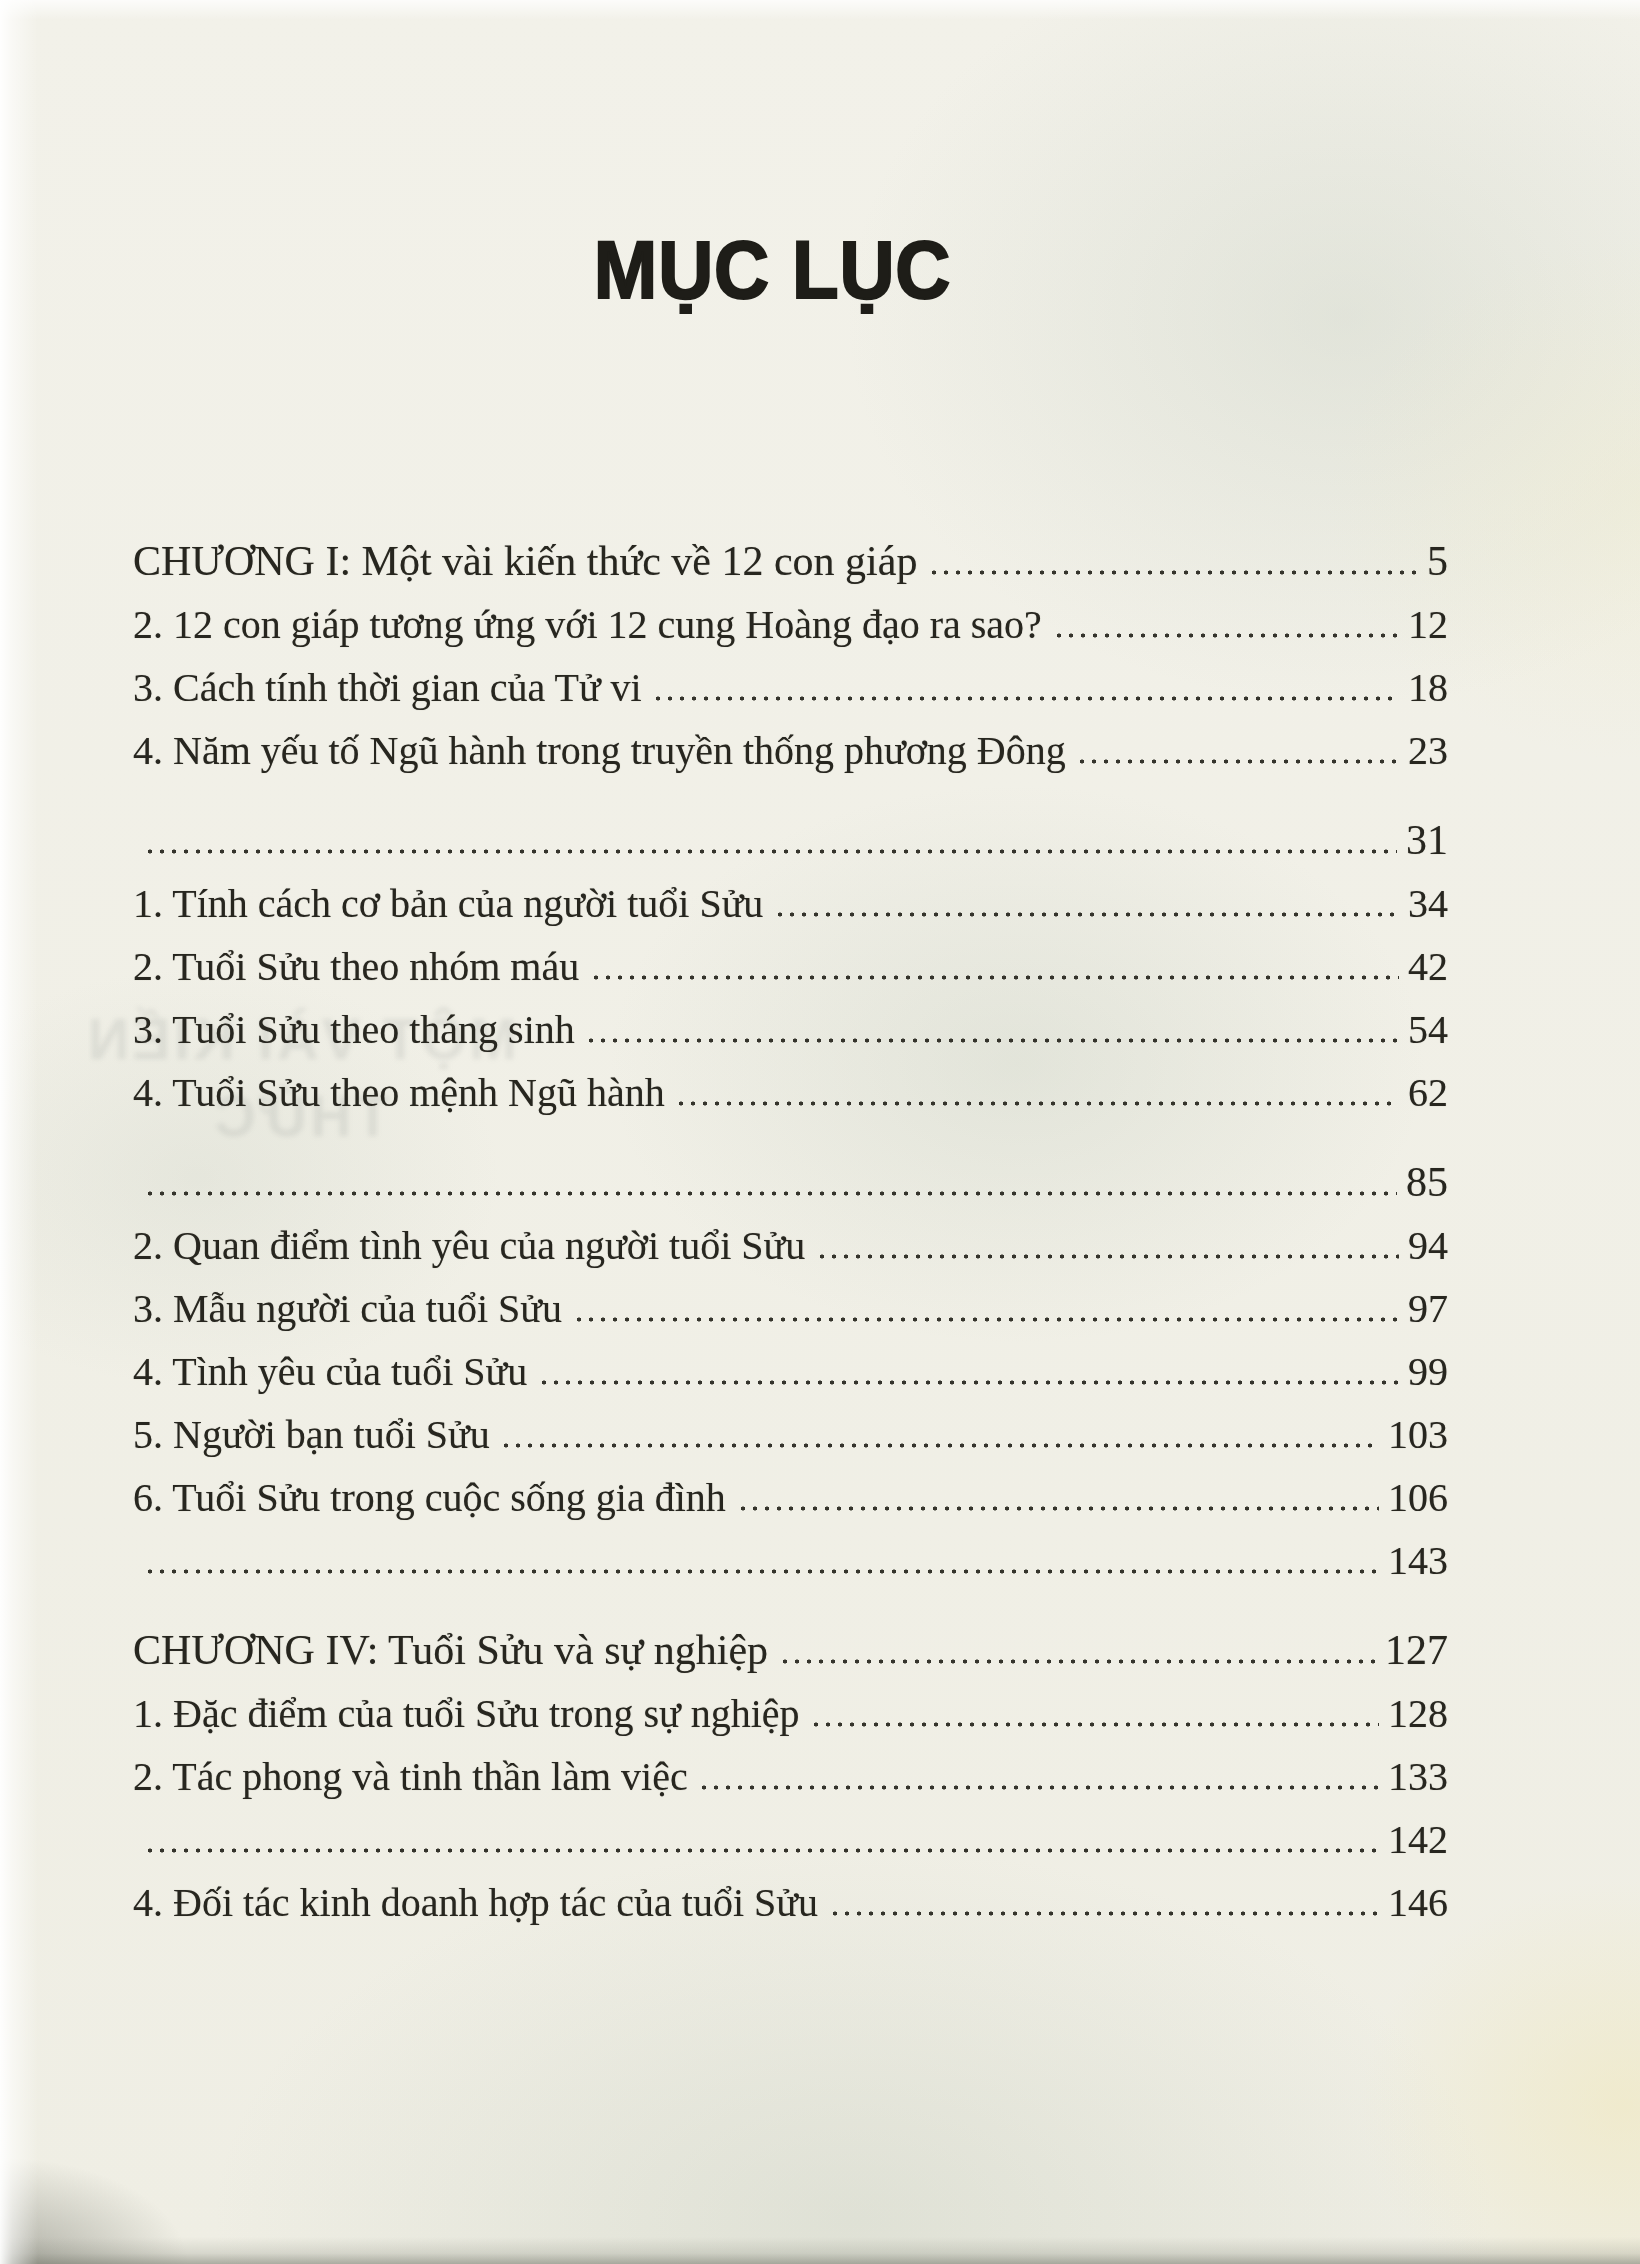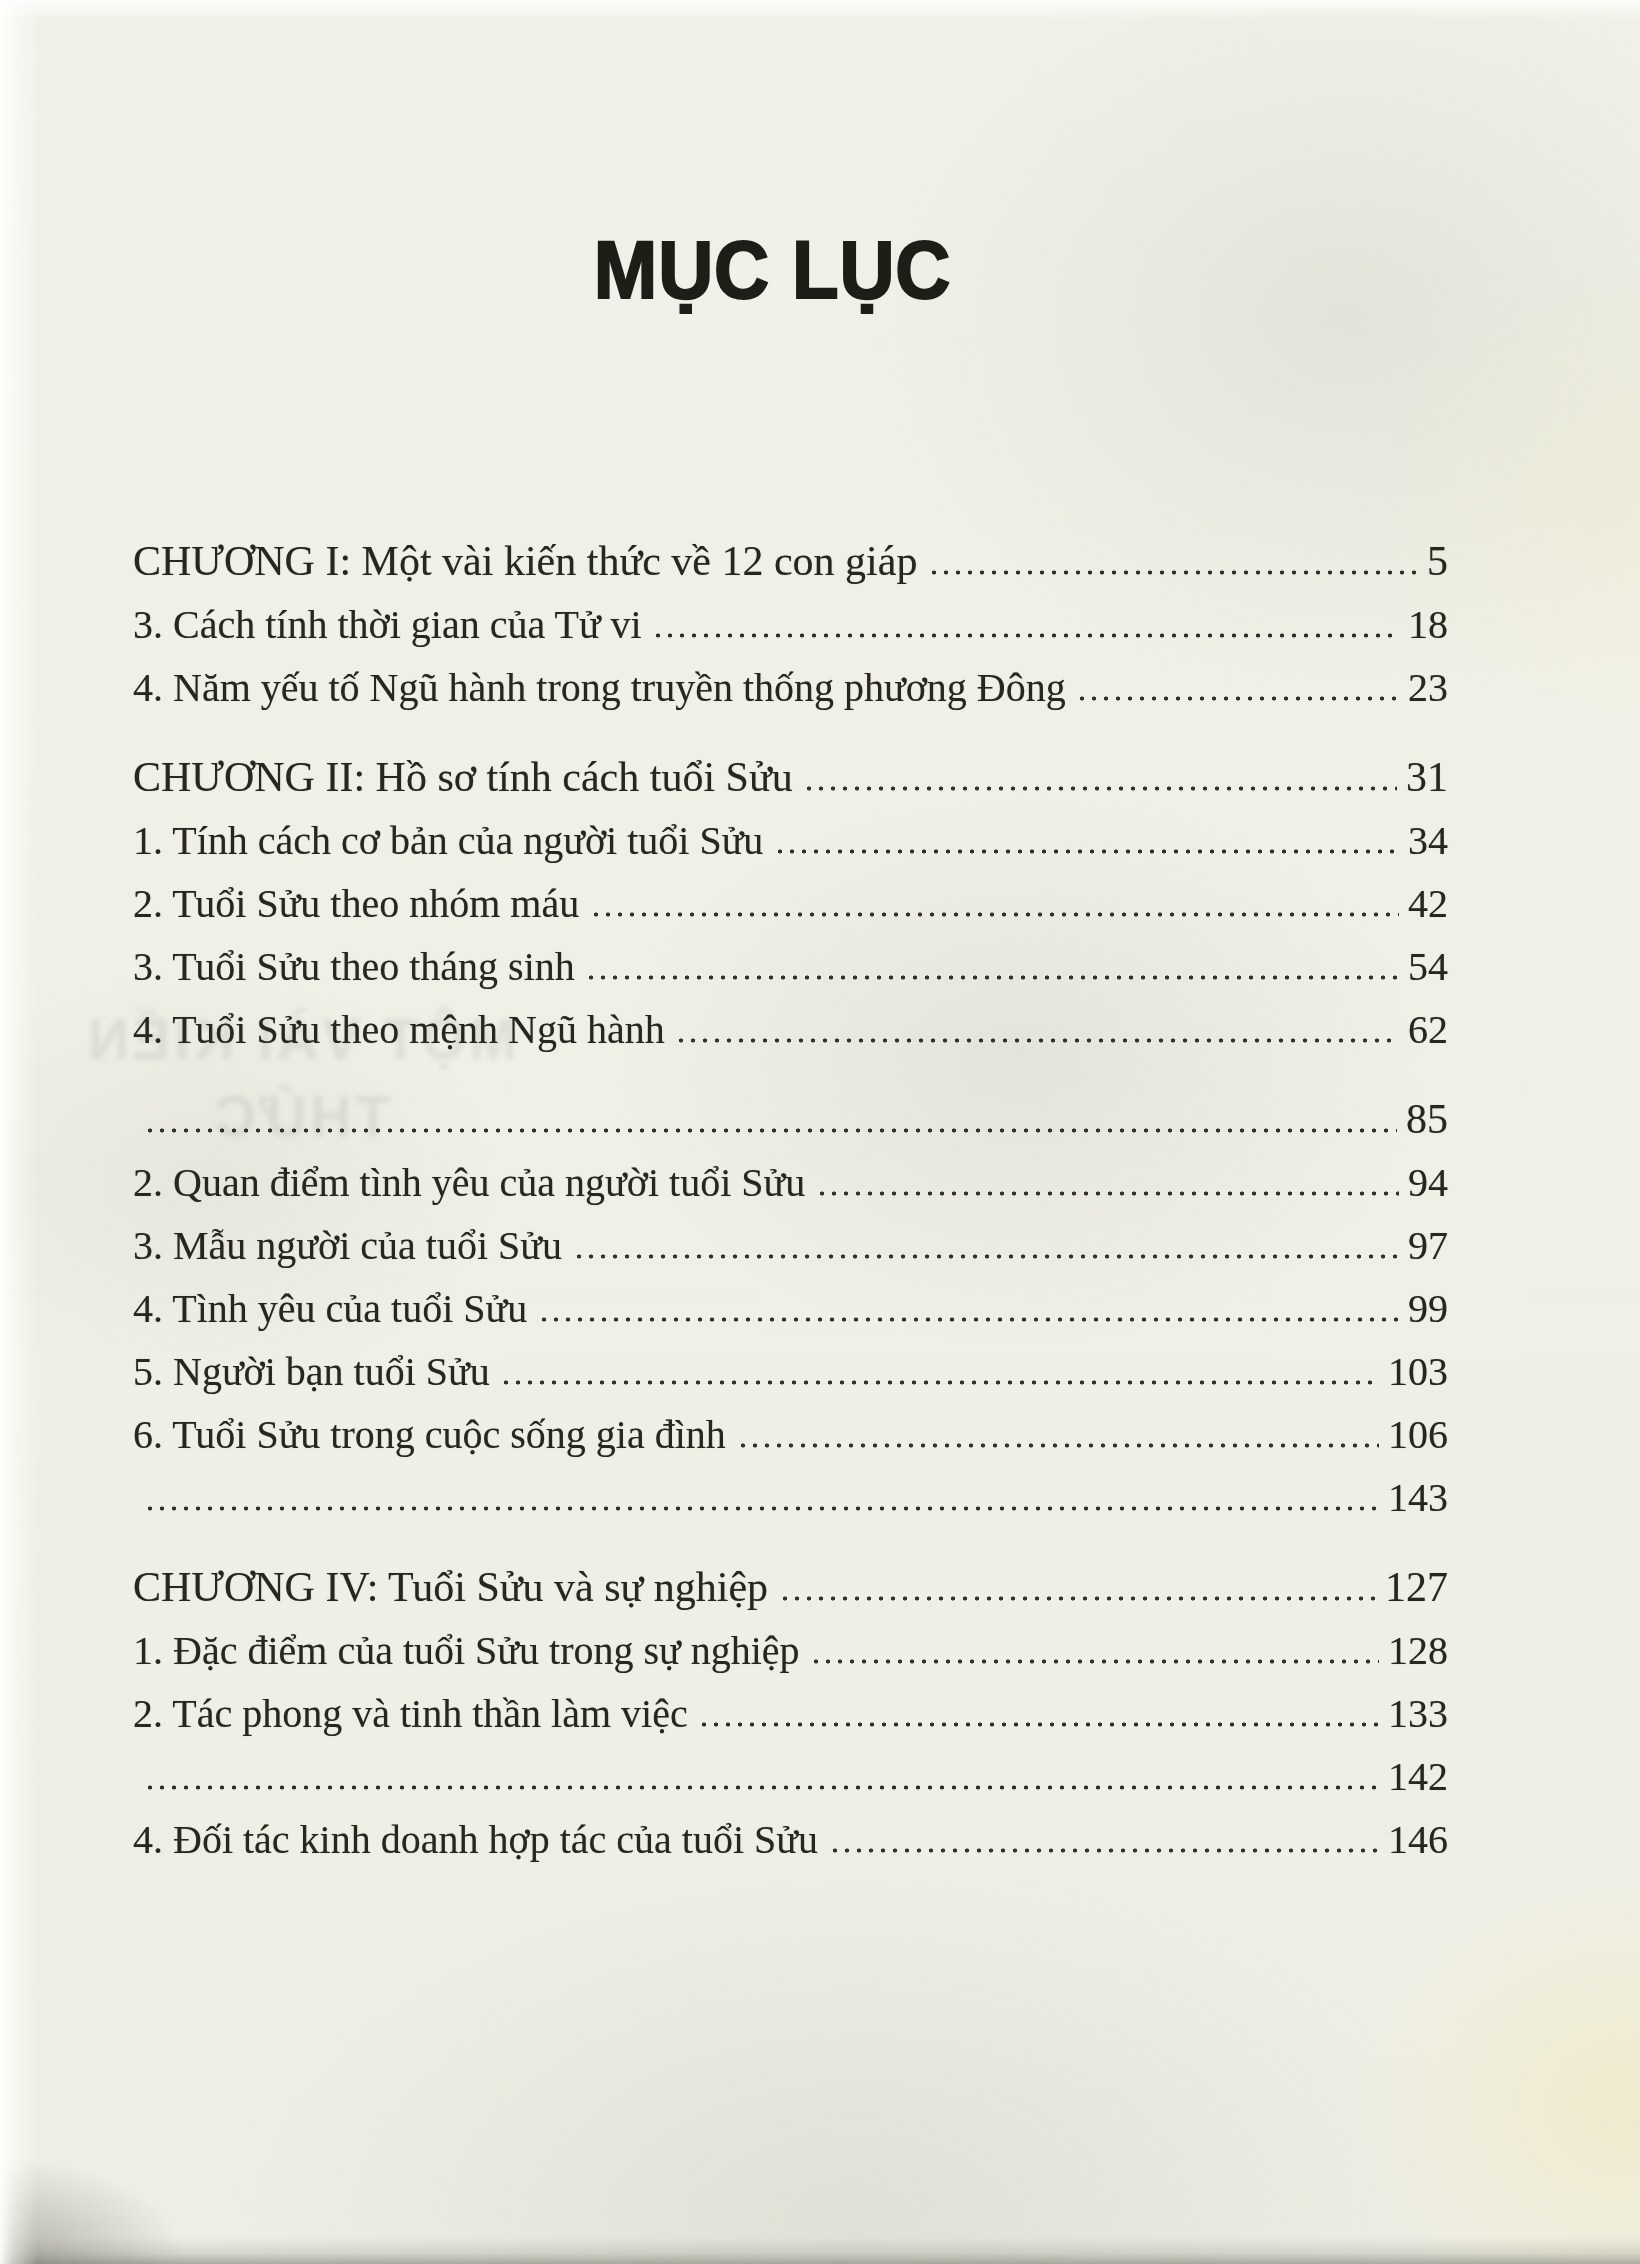--- a/index.html
+++ b/index.html
@@ -92,32 +92,36 @@
     <h1 class="title">MỤC LỤC</h1>
 
     <div class="toc">
 
       <div class="row chapter">
         <span class="label">CHƯƠNG I: Một vài kiến thức về 12 con giáp</span>
         <span class="leader"></span>
         <span class="pagenum">5</span>
       </div>
       <div class="row">
+        <span class="label">2. 12 con giáp tương ứng với 12 cung Hoàng đạo ra sao?</span>
+        <span class="leader"></span>
+        <span class="pagenum">12</span>
+      </div>
+      <div class="row">
         <span class="label">3. Cách tính thời gian của Tử vi</span>
         <span class="leader"></span>
         <span class="pagenum">18</span>
       </div>
       <div class="row">
         <span class="label">4. Năm yếu tố Ngũ hành trong truyền thống phương Đông</span>
         <span class="leader"></span>
         <span class="pagenum">23</span>
       </div>
 
       <div class="row chapter">
-        <span class="label">CHƯƠNG II: Hồ sơ tính cách tuổi Sửu</span>
         <span class="leader"></span>
         <span class="pagenum">31</span>
       </div>
       <div class="row">
         <span class="label">1. Tính cách cơ bản của người tuổi Sửu</span>
         <span class="leader"></span>
         <span class="pagenum">34</span>
       </div>
       <div class="row">
         <span class="label">2. Tuổi Sửu theo nhóm máu</span>

